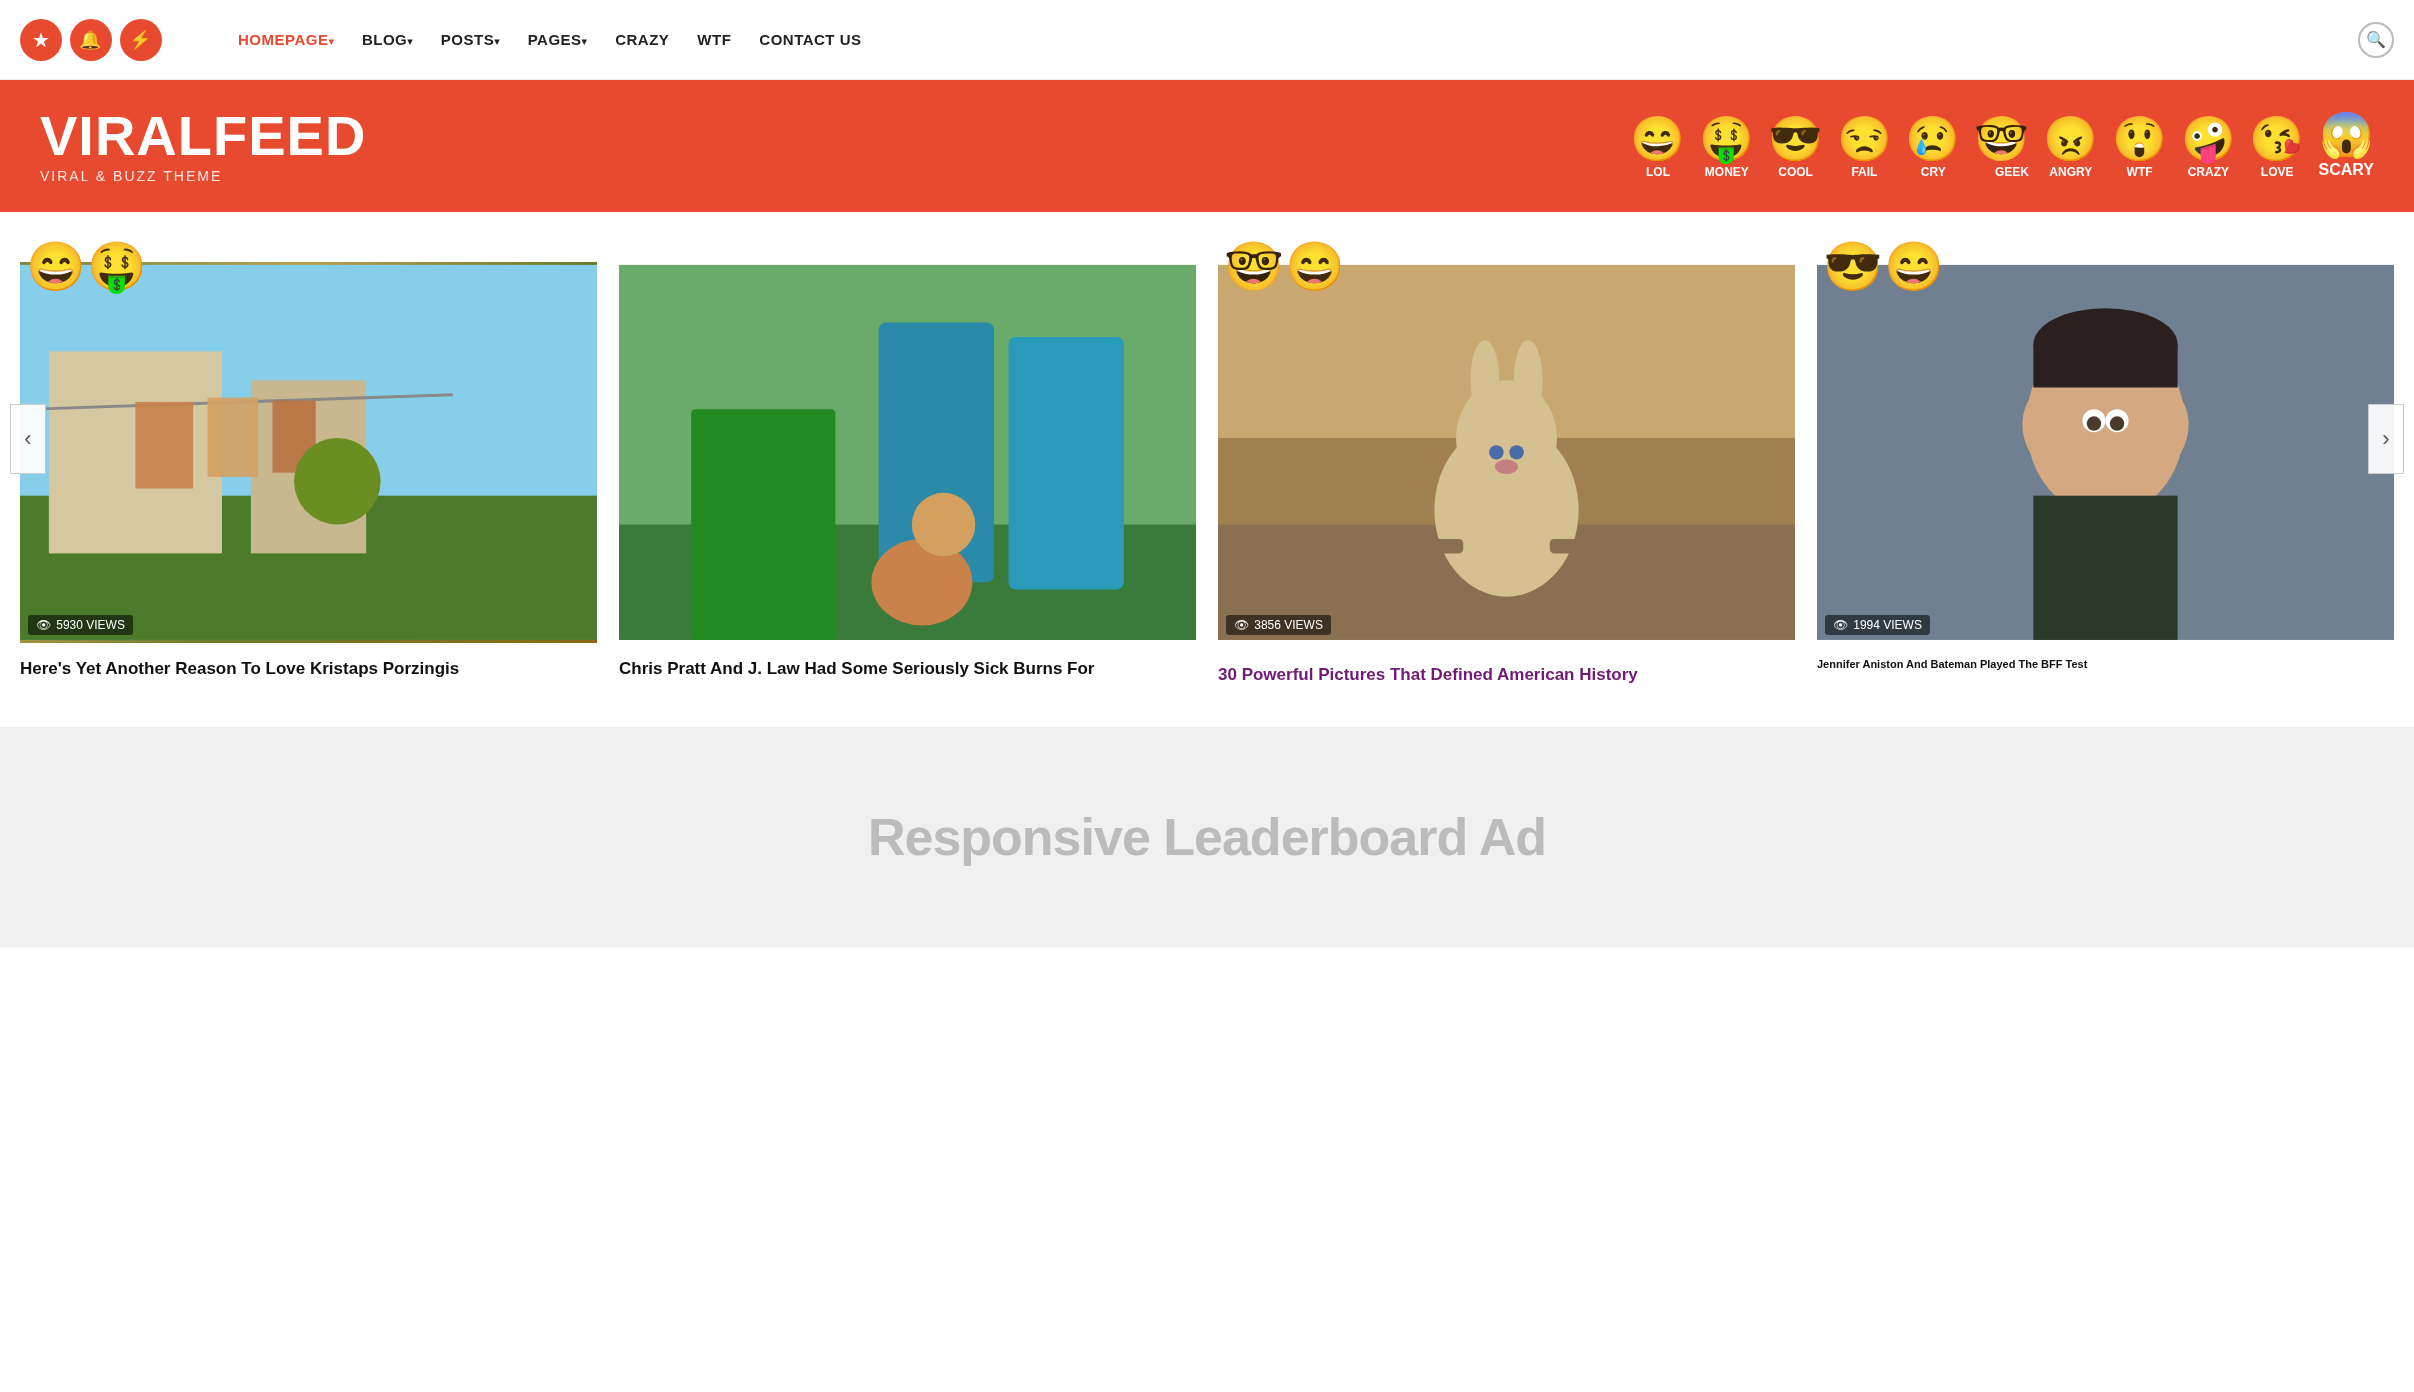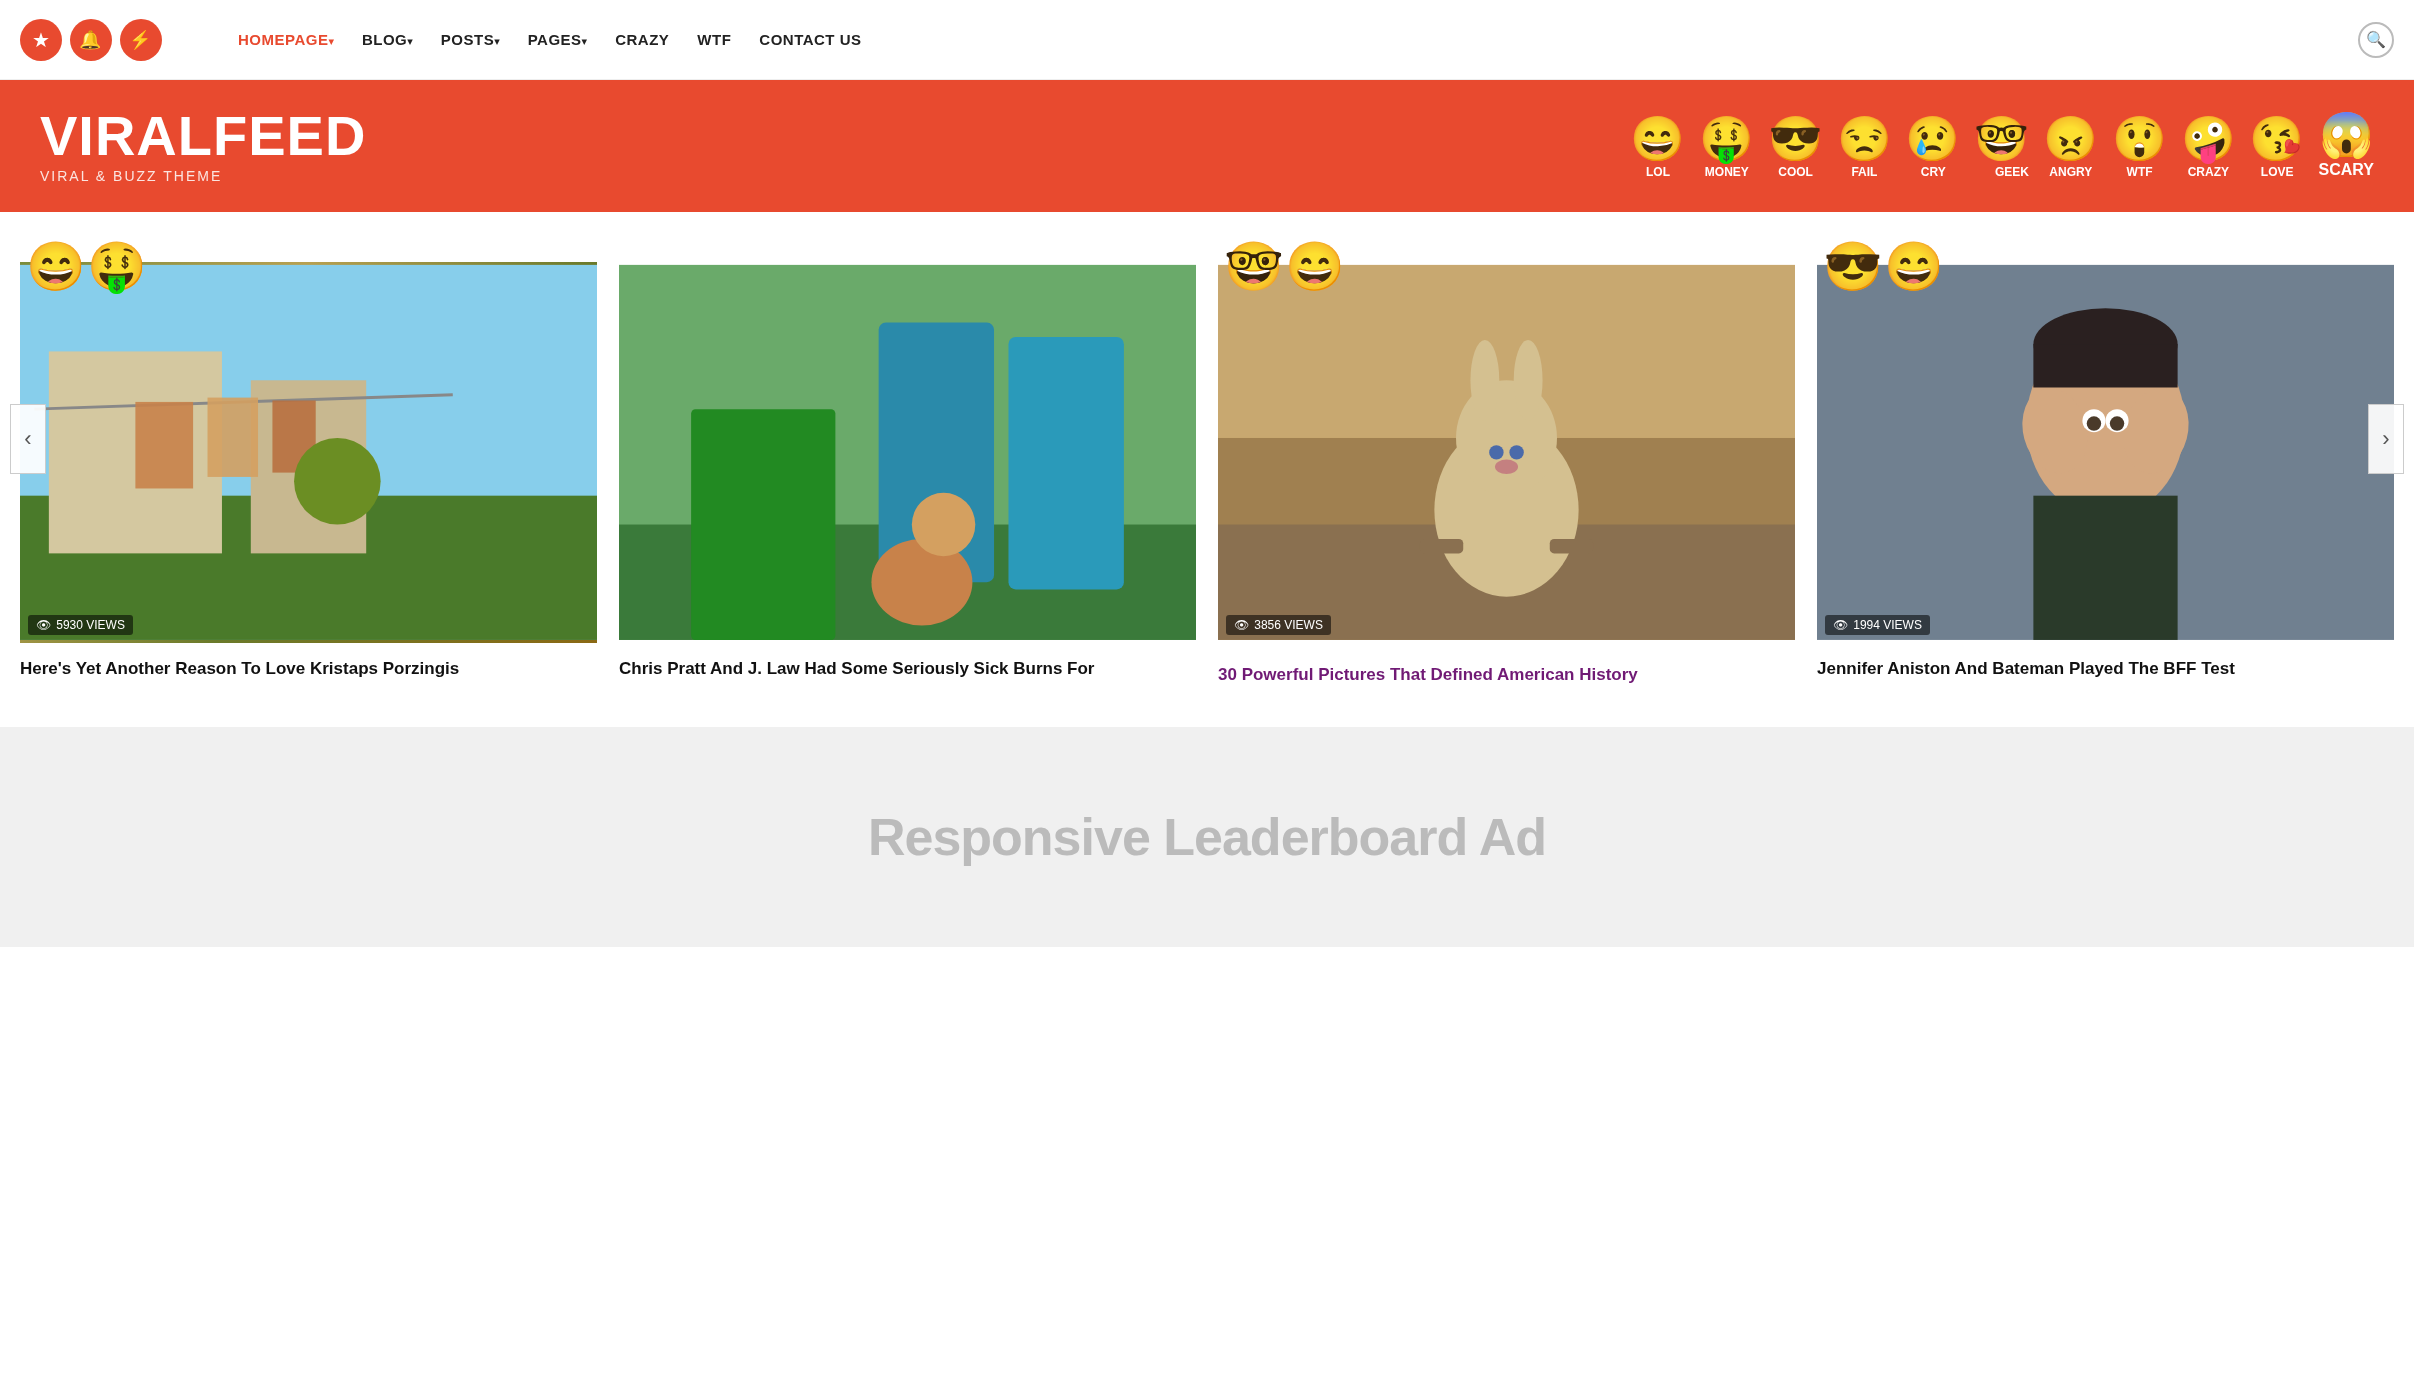--- a/index.html
+++ b/index.html
@@ -210,21 +210,21 @@
 
               <ellipse cx="200" cy="55" rx="50" ry="25" fill="#2a2020"></ellipse>
               <rect x="150" y="55" width="100" height="30" fill="#2a2020"></rect>
             </svg>
           </div>
           <div style="position:absolute;bottom:8px;left:8px;background:rgba(0,0,0,0.55);color:#fff;font-size:12px;padding:3px 8px;border-radius:3px;display:flex;align-items:center;gap:5px;">
             <span>👁</span>
             <span>1994 VIEWS</span>
           </div>
         </div>
-        <h3 style="margin-top:14px;font-size:17px;font-weight:800;color:#111;line-height:1.4;">Jennifer Aniston And Bateman Played The BFF Test</h3>
+        <h3 style="margin-top:14px;font-size:11px;font-weight:800;color:#111;line-height:1.4;">Jennifer Aniston And Bateman Played The BFF Test</h3>
       </div>
 
     </div>
 
     <div style="position:absolute;right:-10px;top:50%;transform:translateY(-100%);width:36px;height:70px;background:rgba(255,255,255,0.92);border:1px solid #ccc;display:flex;align-items:center;justify-content:center;cursor:pointer;font-size:22px;color:#555;z-index:10;">›</div>
 
   </div>
 </div>
 
 <div style="background:#f0f0f0;margin-top:10px;padding:80px 3px;text-align:center;">

